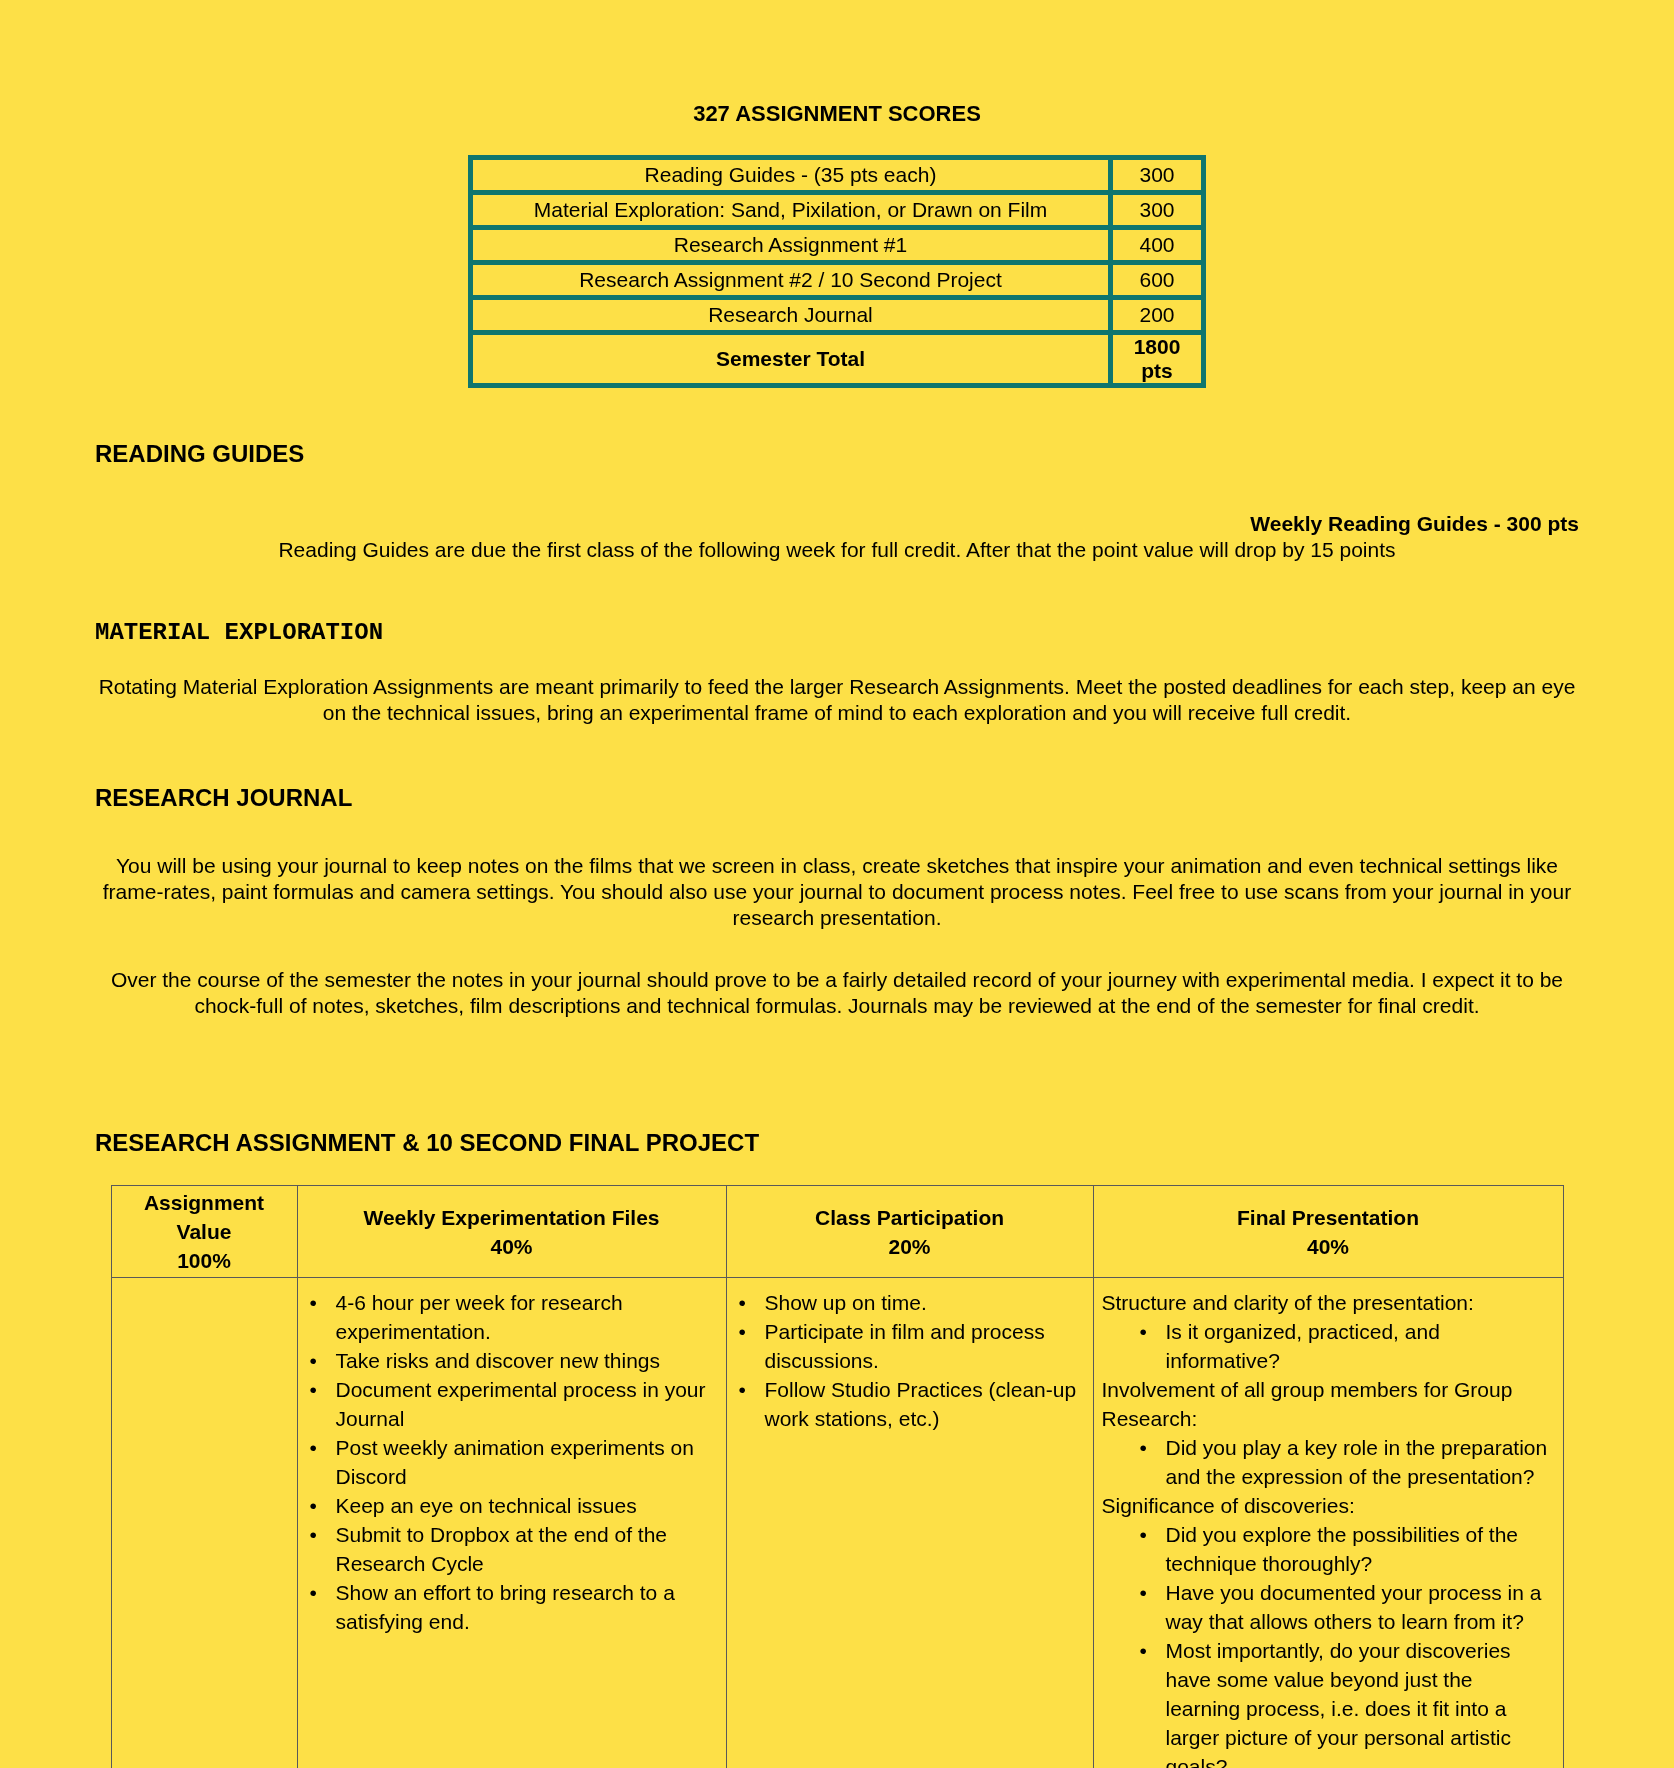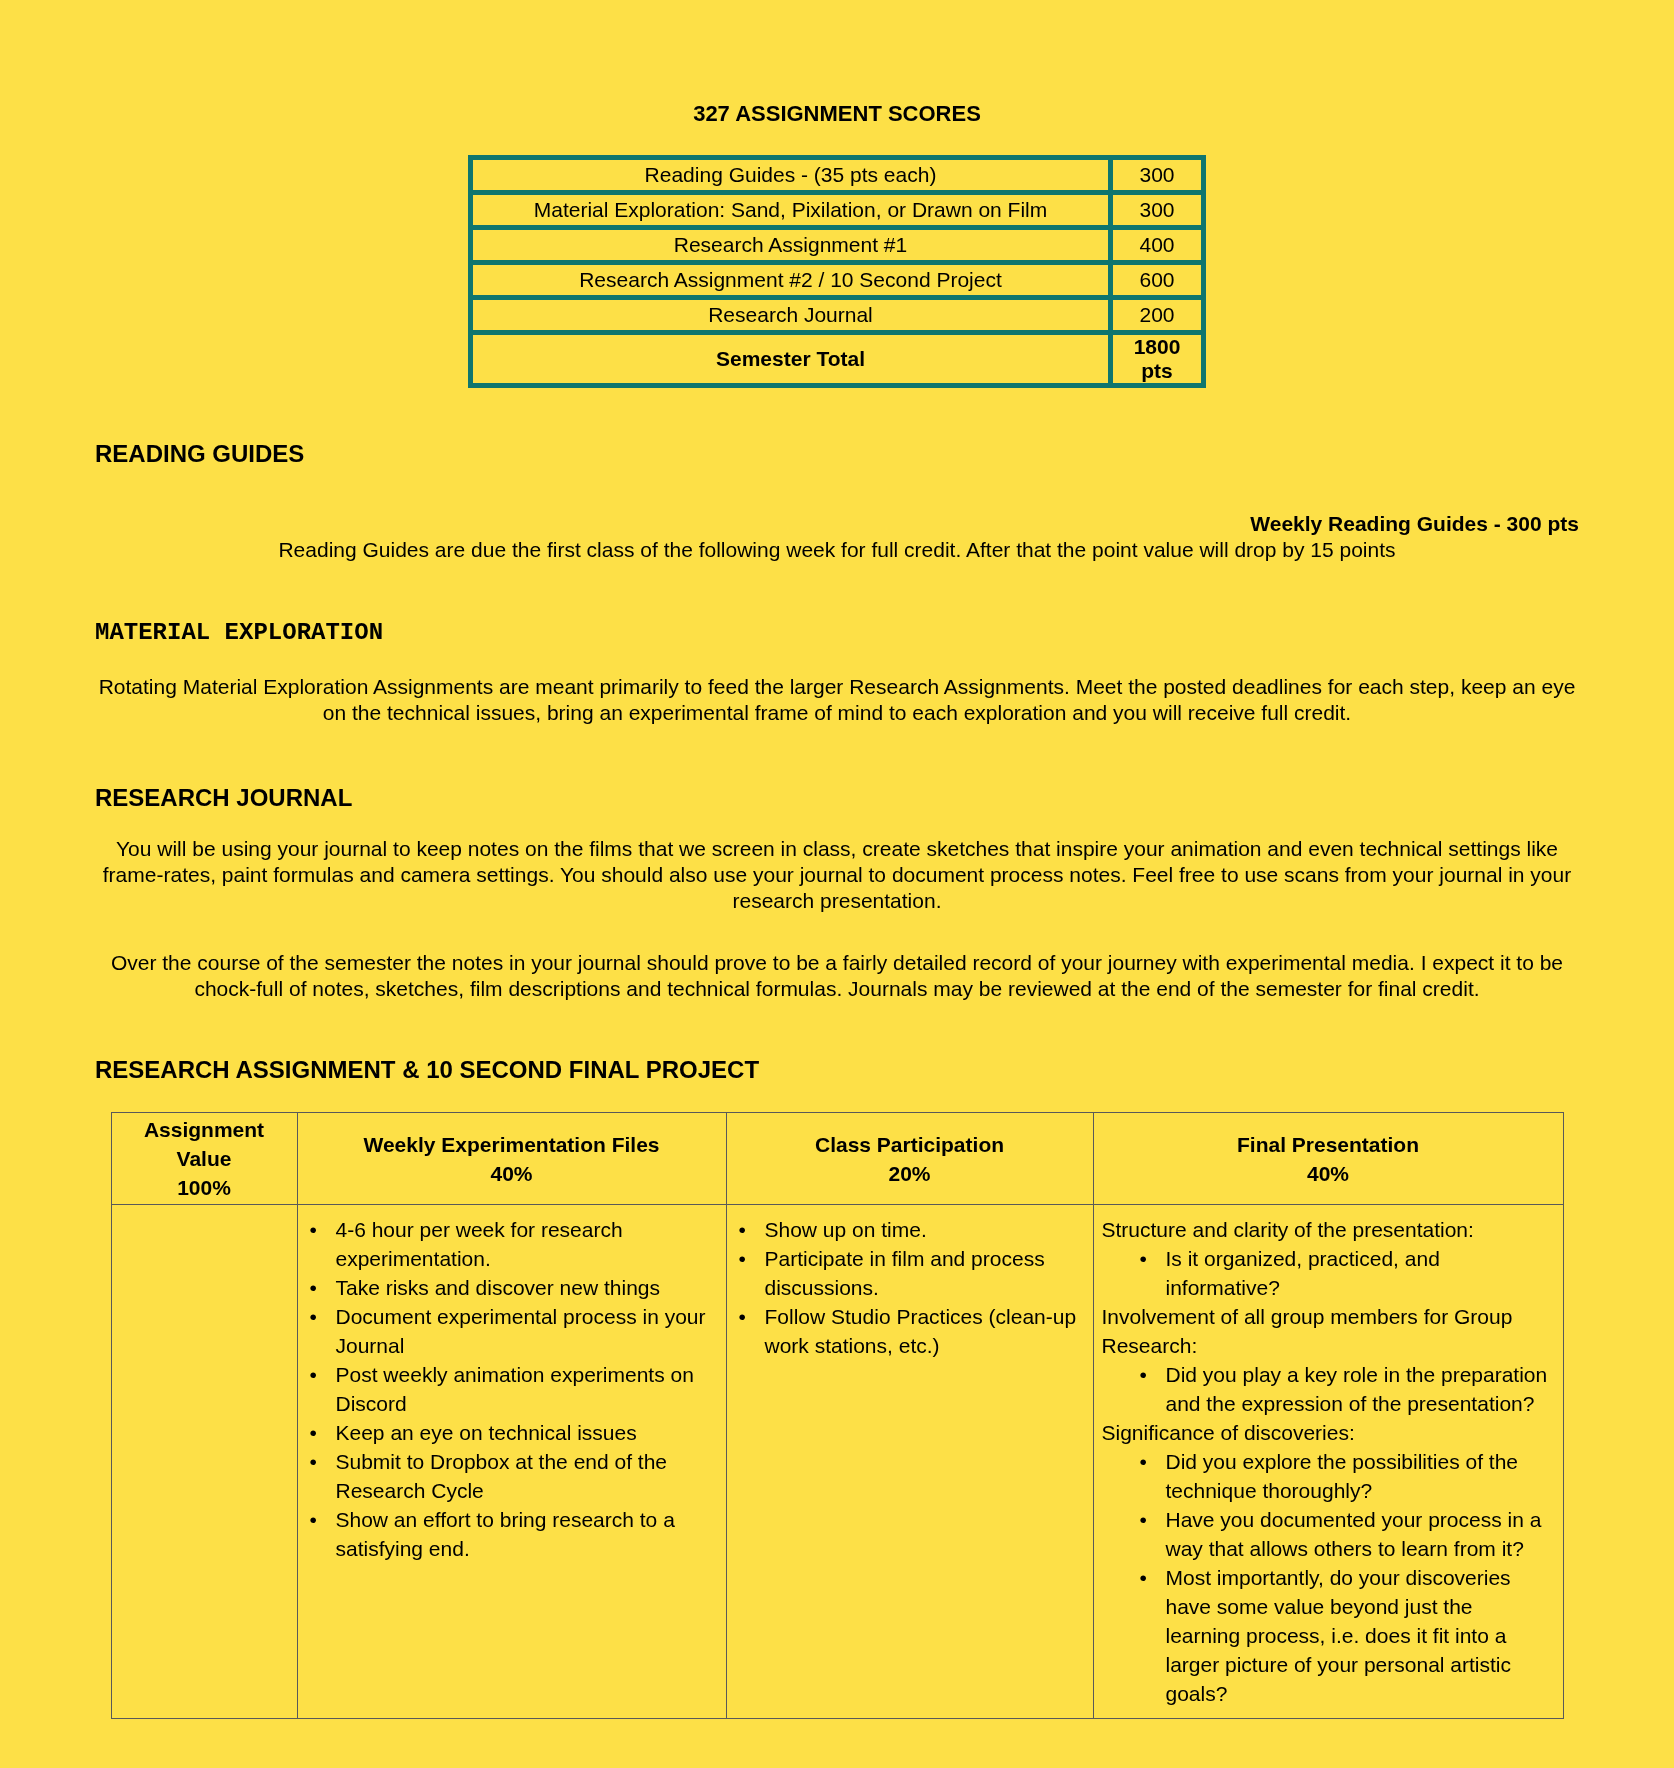--- a/index.html
+++ b/index.html
@@ -59,23 +59,23 @@
     text-align: center;
     line-height: 26px;
     font-size: 21px;
   }
   .mt-reading   { margin-top: 52px; }
   .mt-weekly    { margin-top: 43px; }
   .mt-rgbody    { margin-top: 0; }
   .mt-material  { margin-top: 56px; font-family: Liberation Mono, monospace; }
   .mt-matbody   { margin-top: 28px; }
   .mt-journal   { margin-top: 58px; }
-  .mt-jp1       { margin-top: 25px; }
+  .mt-jp1       { margin-top: 42px; }
   .mt-jp2       { margin-top: 36px; }
-  .mt-project   { margin-top: 54px; }
+  .mt-project   { margin-top: 110px; }
 
   
   table.rubric {
     border-collapse: collapse;
     table-layout: fixed;
     width: 1452px;
     margin: 29px auto 0 auto;
   }
   table.rubric th,
   table.rubric td {

